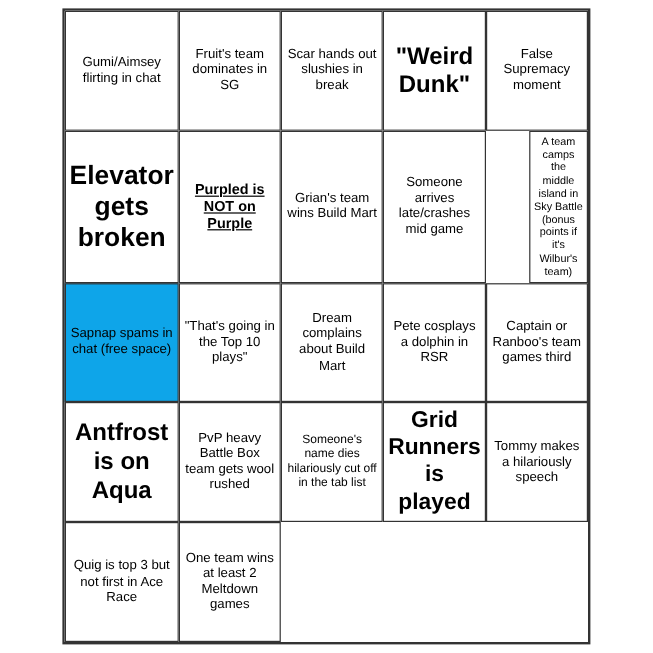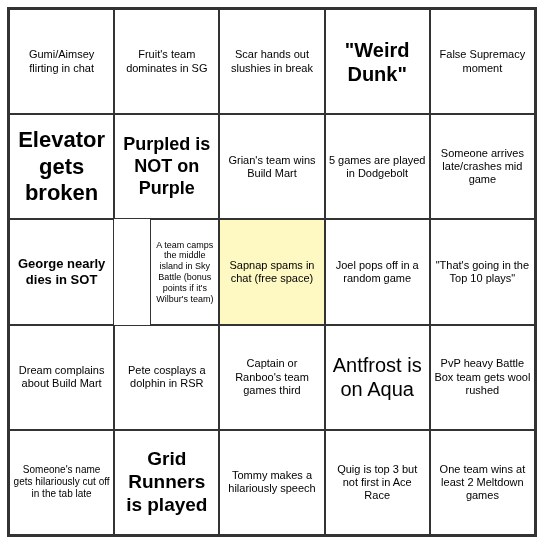--- a/index.html
+++ b/index.html
@@ -6,41 +6,41 @@
     body {
       width: 544px;
       height: 544px;
       background: #fff;
       font-family: Arial, sans-serif;
       display: flex;
       align-items: center;
       justify-content: center;
     }
     .bingo-board {
-      width: 530px;
+      width: 440px;
       height: 530px;
       border: 2px solid #333;
       display: grid;
       grid-template-columns: repeat(5, 1fr);
       grid-template-rows: repeat(5, 1fr);
     }
     .cell {
       border: 1px solid #333;
       display: flex;
       align-items: center;
       justify-content: center;
       text-align: center;
       padding: 3px;
       font-size: 11px;
       line-height: 1.2;
       background: #fff;
       cursor: default;
     }
     .cell.free-space {
-      background: #fef9c3;
+      background: #0ea5e9;
       align-items: center;
     }
   </style>
 </head>
 <body>
 
 <div class="bingo-board">
 
   <div class="cell">
       <span>Gumi/Aimsey flirting in chat</span>
@@ -50,58 +50,51 @@
     </div>
   <div class="cell">
       <span>Scar hands out slushies in break</span>
     </div>
   <div class="cell" style="font-size:20px;font-weight:bold;">"Weird Dunk"</div>
   <div class="cell">
       <span>False Supremacy moment</span>
     </div>
 
   <div class="cell" style="font-size:22px;font-weight:bold;">Elevator gets broken</div>
-  <div class="cell" style="font-size:18px;font-weight:bold;">Purpled is NOT on Purple</div>
+  <div class="cell" style="font-size:12px;font-weight:bold;text-decoration:underline;">Purpled is NOT on Purple</div>
   <div class="cell">
       <span>Grian's team wins Build Mart</span>
-    </div>
-  <div class="cell">
-      <span>5 games are played in Dodgebolt</span>
     </div>
   <div class="cell">
       <span>Someone arrives late/crashes mid game</span>
     </div>
 
-  <div class="cell" style="font-size:13px;font-weight:bold;">George nearly dies in SOT</div>
   <div class="cell" style="font-size:9px;margin-left:36px;">A team camps the middle island in Sky Battle (bonus points if it's Wilbur's team)</div>
   <div class="cell free-space">
       <span>Sapnap spams in chat (free space)</span>
-    </div>
-  <div class="cell">
-      <span>Joel pops off in a random game</span>
     </div>
   <div class="cell">
       <span>"That's going in the Top 10 plays"</span>
     </div>
 
   <div class="cell">
       <span>Dream complains about Build Mart</span>
     </div>
   <div class="cell">
       <span>Pete cosplays a dolphin in RSR</span>
     </div>
   <div class="cell">
       <span>Captain or Ranboo's team games third</span>
     </div>
-  <div class="cell" style="font-size:20px;font-weight:normal;">Antfrost is on Aqua</div>
+  <div class="cell" style="font-size:20px;font-weight:bold;">Antfrost is on Aqua</div>
   <div class="cell">
       <span>PvP heavy Battle Box team gets wool rushed</span>
     </div>
 
-  <div class="cell" style="font-size:10px;">Someone's name gets hilariously cut off in the tab late</div>
+  <div class="cell" style="font-size:10px;">Someone's name dies hilariously cut off in the tab list</div>
   <div class="cell" style="font-size:19px;font-weight:bold;">Grid Runners is played</div>
   <div class="cell">
       <span>Tommy makes a hilariously speech</span>
     </div>
   <div class="cell">
       <span>Quig is top 3 but not first in Ace Race</span>
     </div>
   <div class="cell">
       <span>One team wins at least 2 Meltdown games</span>
     </div>

